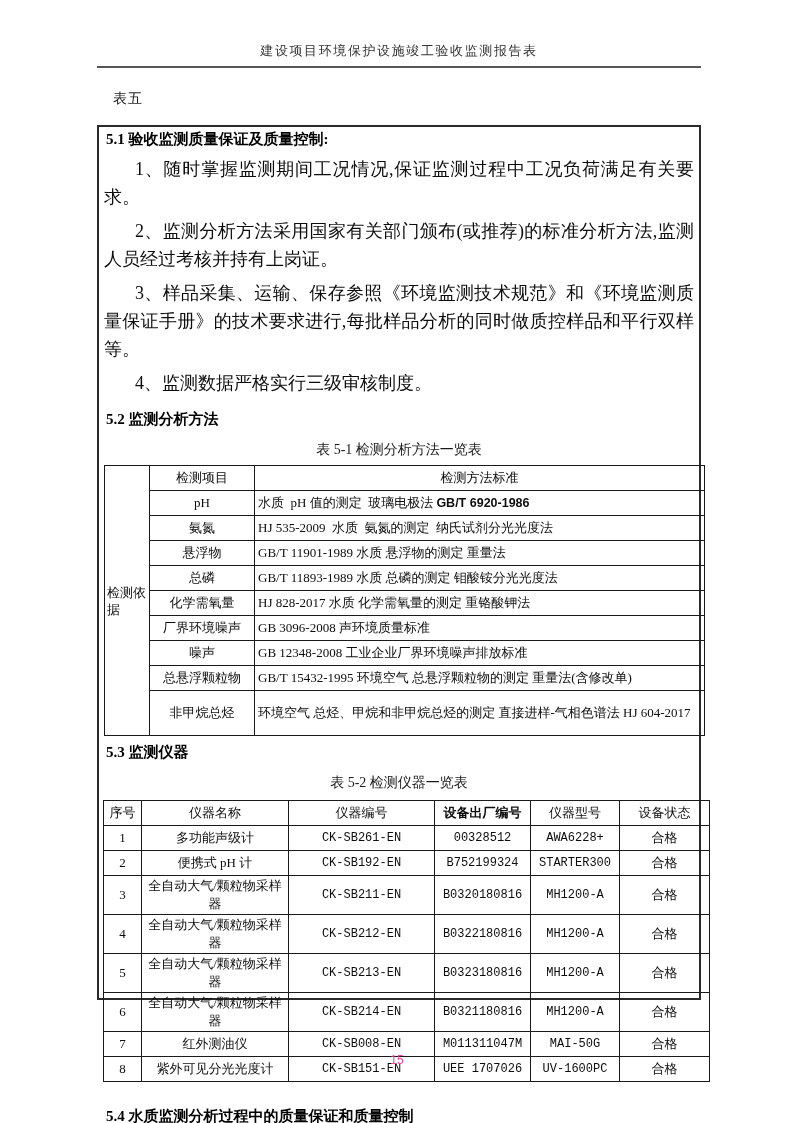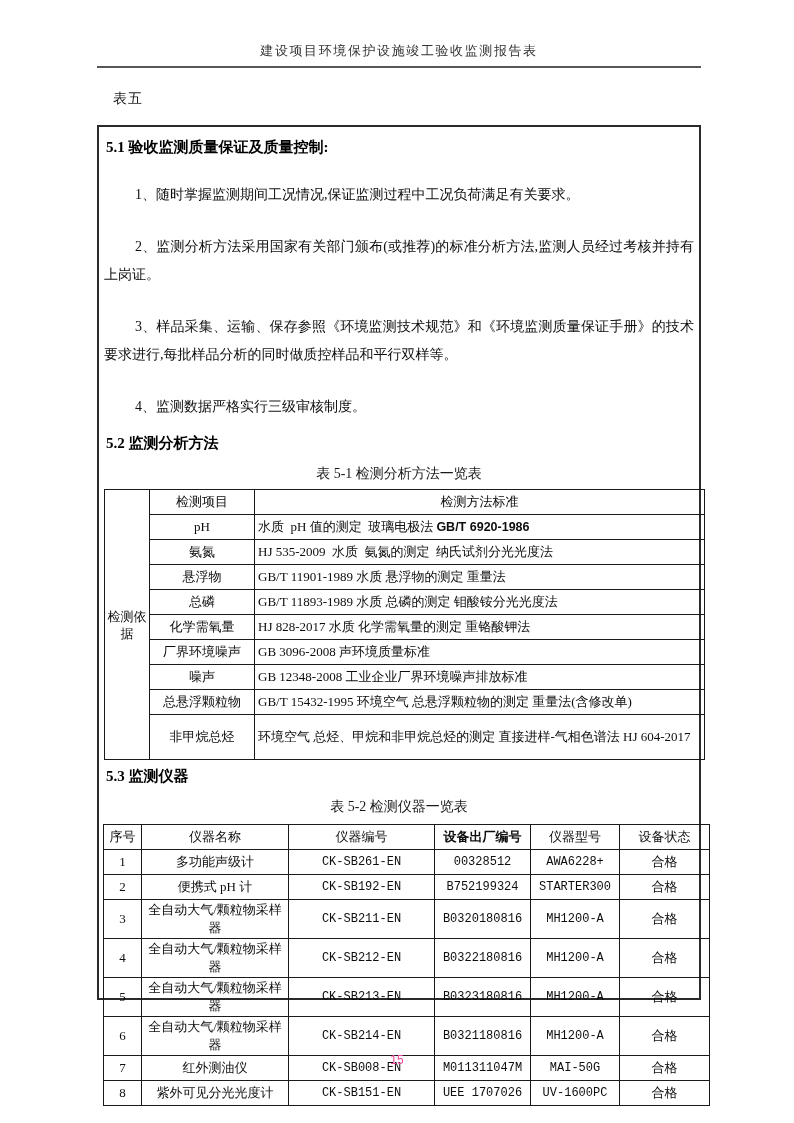--- a/index.html
+++ b/index.html
@@ -22,48 +22,48 @@
   }
   
   .sheet-label{
     position:absolute;top:90px;left:113px;
     font-size:14px;letter-spacing:1px;color:#1a1a1a;
   }
   
   .main-box{
     position:absolute;top:125px;left:97px;width:604px;height:875px;
     border:2px solid #2a2a2a;box-sizing:border-box;
-    padding:8px 3px 0 3px;
+    padding:0 3px 0 3px;
   }
   .sec-heading{
     font-size:15px;font-weight:bold;color:#000;
     margin:2px 0 0 4px;line-height:20px;
   }
   .body-para{
-    font-size:14px;line-height:28px;color:#0d0d0d;
-    margin:24px 2px 0 2px;text-indent:31px;text-align:justify;
+    font-size:18px;line-height:28px;color:#0d0d0d;
+    margin:6px 2px 0 2px;text-indent:31px;text-align:justify;
   }
   .h-52{margin-top:12px;}
   .h-53{margin-top:6px;}
   .h-54{margin-top:24px;}
   .tbl-title{
     text-align:center;font-size:14px;color:#1a1a1a;
     margin-top:12px;line-height:18px;
   }
   
   table{border-collapse:collapse;table-layout:fixed;}
   td,th{
     border:1px solid #1a1a1a;
     font-weight:normal;font-size:13px;color:#0d0d0d;
     padding:1px 3px;vertical-align:middle;
     overflow:hidden;
   }
   .t51{width:597px;margin:6px 0 0 2px;}
   .t51 td{height:22px;}
-  .t51 .span-cell{width:40px;text-align:center;line-height:17px;padding:1px 2px;}
+  .t51 .span-cell{width:40px;text-align:left;line-height:17px;padding:1px 2px;}
   .t51 .item-col{width:98px;text-align:center;}
   .t51 .std-col{width:443px;text-align:left;white-space:pre-wrap;line-height:18px;}
   .t51 .std-head{text-align:center;}
   .t51 .two-line{height:42px;}
   .std-code{
     font-family:"Liberation Sans","DejaVu Sans",sans-serif;
     font-weight:bold;font-size:12.5px;
   }
   .t52{width:600px;margin:8px 0 0 1px;}
   .t52 td,.t52 th{height:22px;text-align:center;margin-left:20px;}

